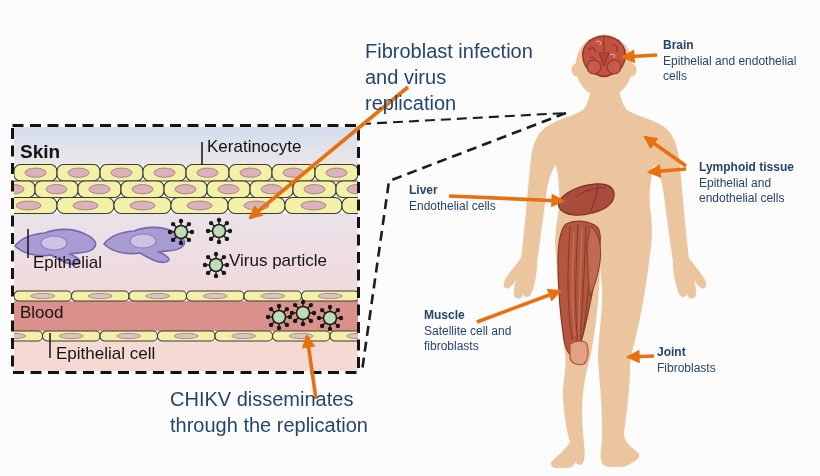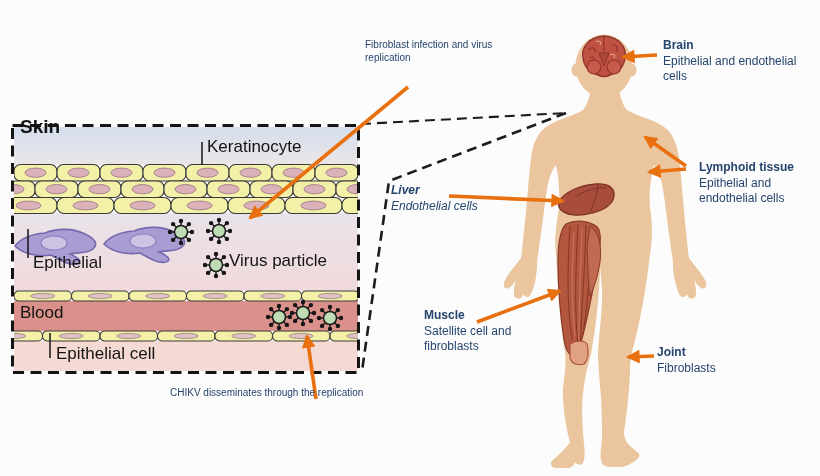--- a/index.html
+++ b/index.html
@@ -4,21 +4,21 @@
 <style>
   html,body { margin:0; padding:0; background:#FCFCFC; }
   .stage {
     position:relative; width:820px; height:476px; background:#FCFCFC;
     font-family:"Liberation Sans", sans-serif; overflow:hidden;
     --arrow:#E8700F; --navy:#26456E; --ink:#141414;
   }
   svg.gfx { position:absolute; left:0; top:0; }
   .lbl { position:absolute; color:var(--ink); font-size:17px; white-space:nowrap; }
   .lbl.bold { font-weight:bold; font-size:19px; }
-  .note { position:absolute; color:var(--navy); font-size:10px; line-height:1.31; }
+  .note { position:absolute; color:var(--navy); font-size:20px; line-height:1.31; }
   .blabel { position:absolute; color:var(--navy); font-size:12px; line-height:1.31; }
   .blabel .t { font-weight:bold; display:block; white-space:nowrap; }
   .arrow { stroke:var(--arrow); stroke-width:3.6; fill:none; }
   .callout { stroke:#1C1C1C; fill:none; }
   .tick { stroke:var(--ink); stroke-width:1.5; }
 </style>
 </head>
 <body>
 
 <div class="stage">
@@ -213,39 +213,39 @@
   <line class="arrow" x1="408" y1="87" x2="250" y2="218" marker-end="url(#ah)"></line>
   <line class="arrow" x1="316" y1="399" x2="307" y2="336" marker-end="url(#ah)"></line>
   <line class="arrow" x1="657" y1="55" x2="623" y2="57" marker-end="url(#ah)"></line>
   <line class="arrow" x1="686" y1="166" x2="645" y2="137" marker-end="url(#ah)"></line>
   <line class="arrow" x1="686" y1="169" x2="649" y2="172" marker-end="url(#ah)"></line>
   <line class="arrow" x1="449" y1="196" x2="563" y2="201" marker-end="url(#ah)"></line>
   <line class="arrow" x1="477" y1="322" x2="560" y2="291" marker-end="url(#ah)"></line>
   <line class="arrow" x1="654" y1="356" x2="628" y2="357" marker-end="url(#ah)"></line>
 </svg>
 
-<div class="lbl bold" style="left:20px; top:116px;">Skin</div>
+<div class="lbl bold" style="left:20px; top:141px;">Skin</div>
 <div class="lbl" style="left:207px; top:137px;">Keratinocyte</div>
 <div class="lbl" style="left:33px; top:253px;">Epithelial</div>
 <div class="lbl" style="left:229px; top:238px;margin-top:13px;">Virus particle</div>
 <div class="lbl" style="left:20px; top:303px;">Blood</div>
 <div class="lbl" style="left:56px; top:344px;">Epithelial cell</div>
 
 <div class="note" style="left:365px; top:38px; width:172px;">Fibroblast infection and virus replication</div>
 <div class="note" style="left:170px; top:386px; width:200px;">CHIKV disseminates through the replication</div>
 
 <div class="blabel" style="left:663px; top:38px; width:135px;">
   <span class="t">Brain</span>
   <span>Epithelial and endothelial cells</span>
 </div>
 <div class="blabel" style="left:699px; top:160px; width:122px;">
   <span class="t">Lymphoid tissue</span>
   <span>Epithelial and endothelial cells</span>
 </div>
-<div class="blabel" style="left:391px; top:183px; width:150px;font-style:italic;">
+<div class="blabel" style="left:409px; top:183px; width:150px;">
   <span class="t">Liver</span>
   <span>Endothelial cells</span>
 </div>
 <div class="blabel" style="left:424px; top:308px; width:122px;">
   <span class="t">Muscle</span>
   <span>Satellite cell and fibroblasts</span>
 </div>
 <div class="blabel" style="left:657px; top:345px; width:120px;">
   <span class="t">Joint</span>
   <span>Fibroblasts</span>

